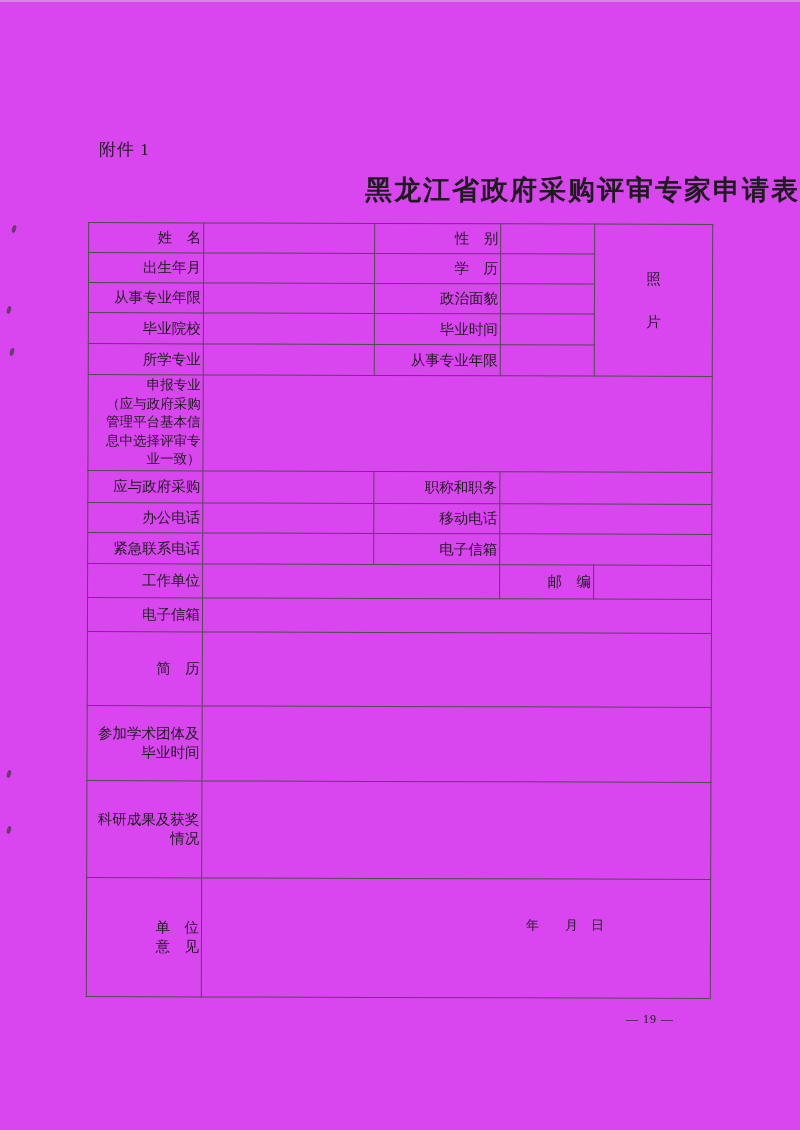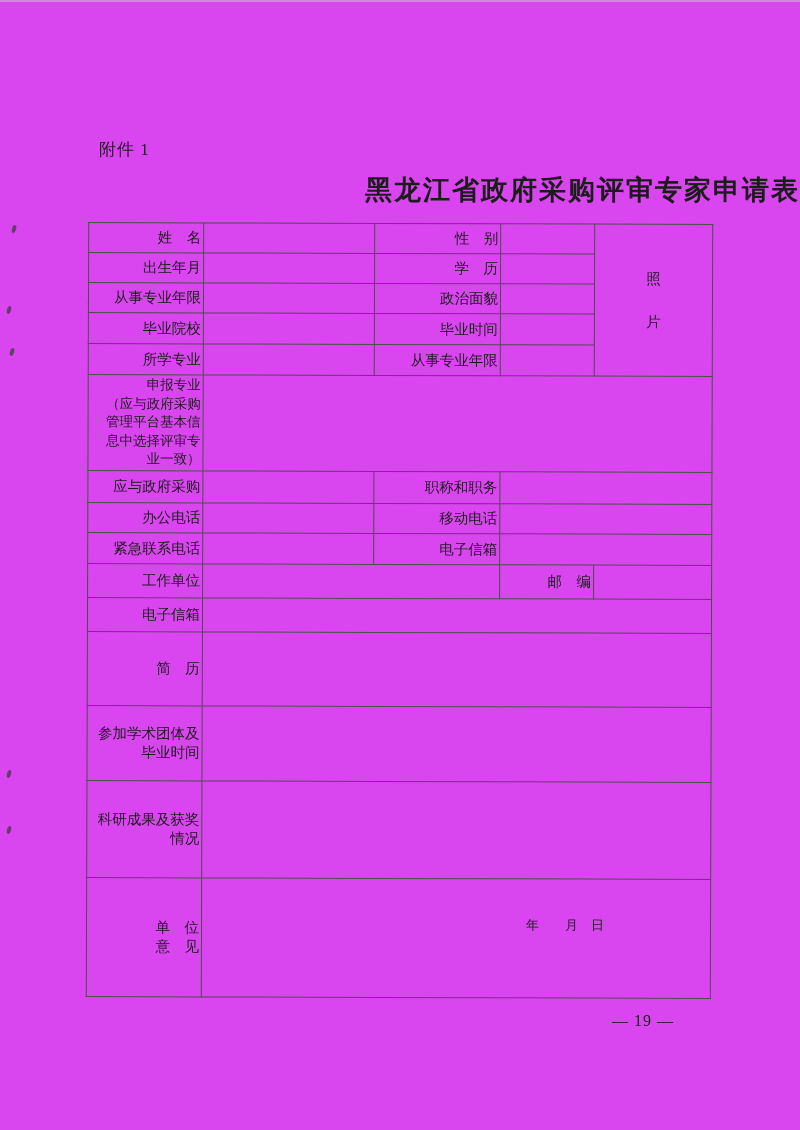--- a/index.html
+++ b/index.html
@@ -46,21 +46,21 @@
   .multiline div{line-height:19px;}
   td.declared{font-size:13.5px;}
   td.declared div{line-height:18.5px;}
   td.opinion-val{position:relative;}
   .stamp-block{
     position:absolute;left:324px;bottom:22px;
     font-size:13px;line-height:20px;white-space:pre;
   }
   .pagenum{
     position:absolute;top:1012px;right:126px;
-    font-size:16px;letter-spacing:1px;margin-left:28px;
+    font-size:12px;letter-spacing:1px;margin-left:28px;
   }
   .artifact{
     position:absolute;width:4px;height:8px;
     background:#3d3d3d;border-radius:60% 40% 50% 50%;
     opacity:.75;transform:rotate(14deg);
   }
 </style>
 </head>
 <body>
 

